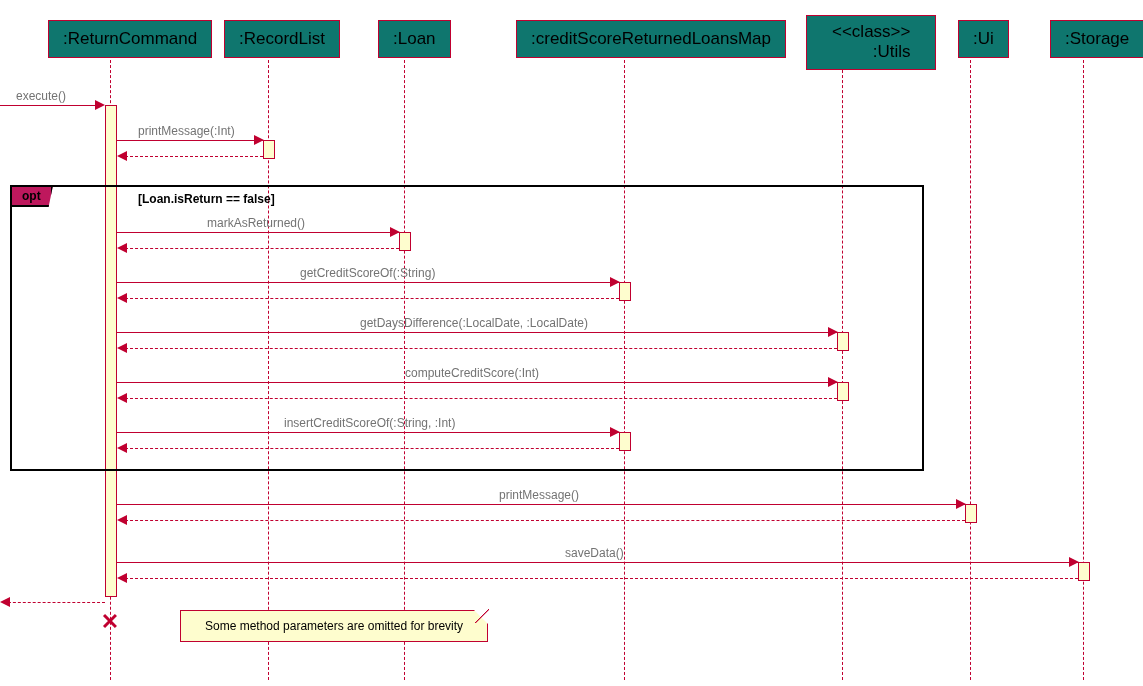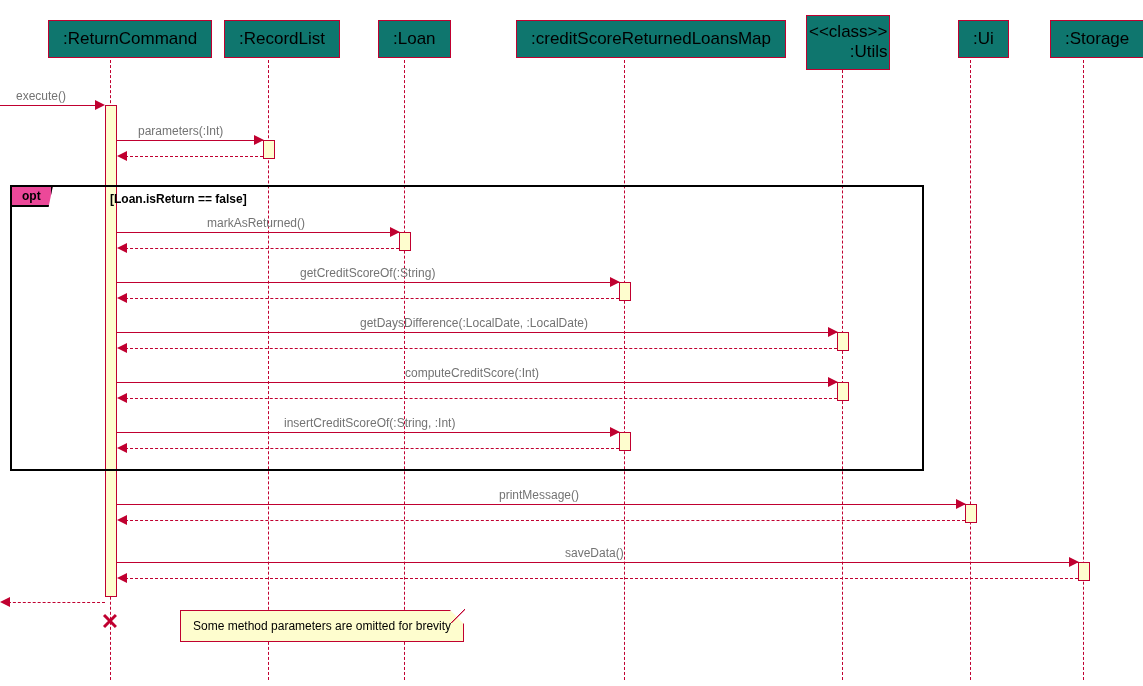--- a/index.html
+++ b/index.html
@@ -17,21 +17,21 @@
     position: absolute;
     top: 20px;
     background: #0f766e;
     border: 1.5px solid #c00030;
     padding: 8px 14px;
     text-align: right;
     font-size: 17px;
     white-space: nowrap;
   }
   .participant.stereo {
-    padding: 6px 2px;
+    padding: 6px 25px;
     line-height: 1.2;
   }
   .lifeline {
     position: absolute;
     top: 55px;
     width: 0;
     border-left: 1.5px dashed #c00030;
     height: 625px;
   }
   .message {
@@ -69,38 +69,39 @@
     background: #fefdce;
     border: 1.5px solid #c00030;
   }
   .opt-frame {
     position: absolute;
     border: 2px solid #000;
   }
   .opt-label {
     position: absolute;
     left: 0; top: 0;
-    background: #ec4899;
+    background: #be185d;
     border-right: 2px solid #000;
     border-bottom: 2px solid #000;
     padding: 2px 10px 2px 10px;
     font-weight: bold;
     font-size: 12px;
     clip-path: polygon(0 0, 100% 0, 90% 100%, 0 100%);
   }
   .guard {
     position: absolute;
     font-weight: bold;
     font-size: 12px;
+    margin-left: 28px;
   }
   .note {
     position: absolute;
     background: #fefdce;
     border: 1.5px solid #c00030;
-    padding: 8px 12px;
+    padding: 8px 24px;
     font-size: 12px;
   }
   .note::after {
     content: "";
     position: absolute;
     right: -1px;
     top: -1px;
     width: 0; height: 0;
     border-top: 14px solid #fff;
     border-left: 14px solid transparent;
@@ -161,21 +162,21 @@
     <div class="opt-label">opt</div>
   </div>
   <div class="guard" style="left:110px;top:192px">[Loan.isReturn == false]</div>
 
   <div class="msg-line" style="left:0;top:105px;width:103px"></div>
   <div class="arrow-right" style="left:95px;top:100px"></div>
   <div class="message" style="left:16px;top:89px">execute()</div>
 
   <div class="msg-line" style="left:117px;top:140px;width:147px"></div>
   <div class="arrow-right" style="left:254px;top:135px"></div>
-  <div class="message" style="left:138px;top:124px">parameters(:Int)</div>
+  <div class="message" style="left:138px;top:124px">printMessage(:Int)</div>
   <div class="msg-line dashed" style="left:120px;top:156px;width:143px"></div>
   <div class="arrow-left" style="left:117px;top:151px"></div>
 
   <div class="msg-line" style="left:117px;top:232px;width:283px"></div>
   <div class="arrow-right" style="left:390px;top:227px"></div>
   <div class="message" style="left:207px;top:216px">markAsReturned()</div>
   <div class="msg-line dashed" style="left:120px;top:248px;width:279px"></div>
   <div class="arrow-left" style="left:117px;top:243px"></div>
 
   <div class="msg-line" style="left:117px;top:282px;width:503px"></div>

